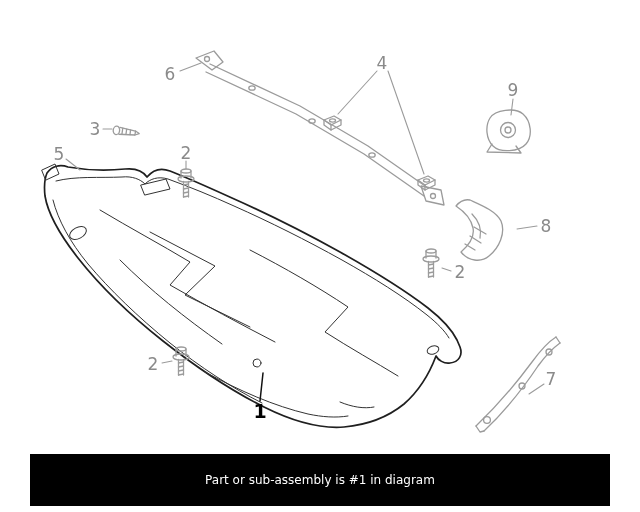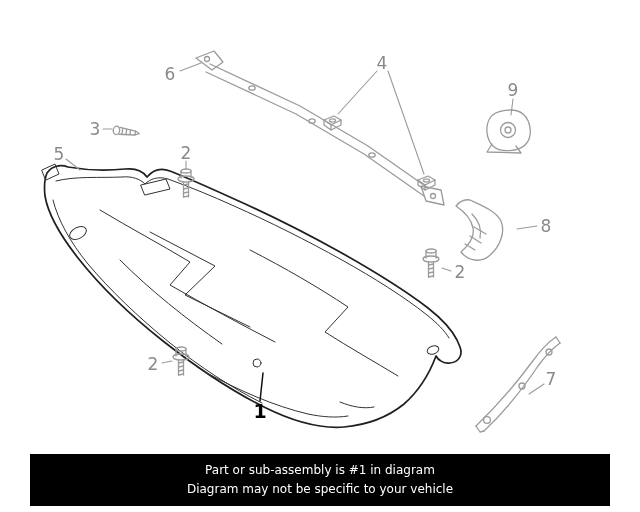--- a/index.html
+++ b/index.html
@@ -196,16 +196,15 @@
   <div class="callout" style="left:186px; top:153px">2</div>
   <div class="callout" style="left:59px;  top:154px">5</div>
   <div class="callout" style="left:546px; top:226px">8</div>
   <div class="callout" style="left:460px; top:272px">2</div>
   <div class="callout" style="left:153px; top:364px">2</div>
   <div class="callout" style="left:551px; top:379px">7</div>
   <div class="callout callout-main" style="left:260px; top:411px">1</div>
 
   <div class="banner">
     <div>Part or sub-assembly is #1 in diagram</div>
-    <div>Diagram may not be specific to your vehicle</div>
   </div>
 
 </div>
 
 </body></html>

